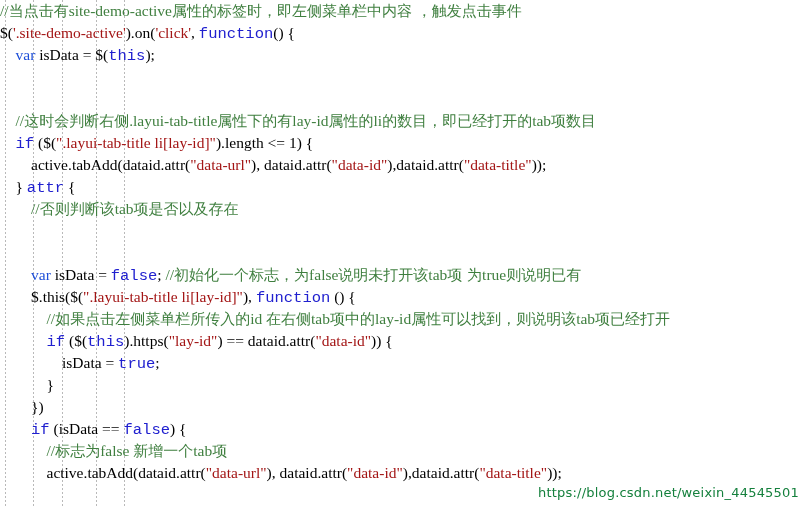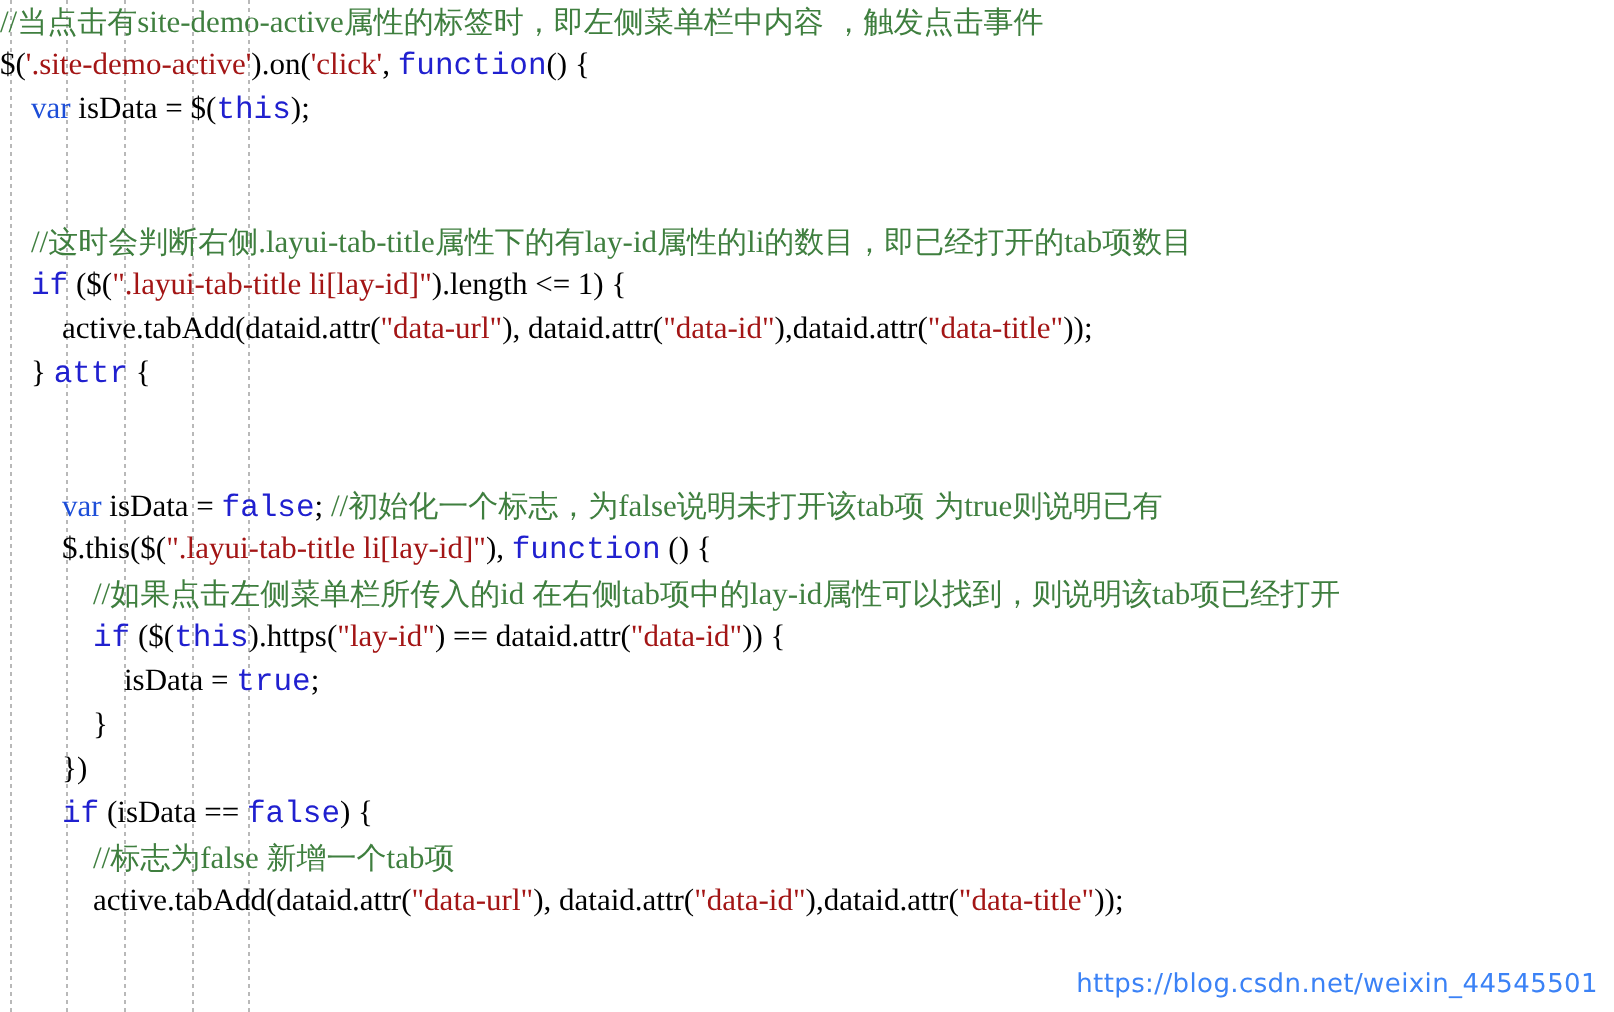--- a/index.html
+++ b/index.html
@@ -65,21 +65,21 @@
   
   .cjk { font-family: "DejaVu Sans", "Liberation Sans", sans-serif; font-size: 15px; }
 
   .watermark {
     position: absolute;
     right: 8px;
     bottom: 6px;
     z-index: 2;
     font-family: "DejaVu Sans", "Liberation Sans", sans-serif;
     font-size: 13px;
-    color: #3b82f6;
+    color: #15803d;
     letter-spacing: 0.2px;
     white-space: pre;
   }
 </style>
 </head>
 <body>
 
 <div id="editor">
 
   <div class="guides">
@@ -93,20 +93,21 @@
   <div class="code">
       <div class="line"><span class="tk-plain"></span><span class="tk-comment">//</span><span class="tk-comment cjk">当点击有</span><span class="tk-comment">site-demo-active</span><span class="tk-comment cjk">属性的标签时，即左侧菜单栏中内容 ，触发点击事件</span></div>
       <div class="line"><span class="tk-plain"></span><span class="tk-plain">$(</span><span class="tk-string">'.site-demo-active'</span><span class="tk-plain">).on(</span><span class="tk-string">'click'</span><span class="tk-plain">, </span><span class="tk-keyword">function</span><span class="tk-plain">() {</span></div>
       <div class="line"><span class="tk-plain">    </span><span class="tk-kw2">var</span><span class="tk-plain"> isData = $(</span><span class="tk-keyword">this</span><span class="tk-plain">);</span></div>
       <div class="line"><span class="tk-plain">    </span>&nbsp;</div>
       <div class="line"><span class="tk-plain">    </span>&nbsp;</div>
       <div class="line"><span class="tk-plain">    </span><span class="tk-comment">//</span><span class="tk-comment cjk">这时会判断右侧</span><span class="tk-comment">.layui-tab-title</span><span class="tk-comment cjk">属性下的有</span><span class="tk-comment">lay-id</span><span class="tk-comment cjk">属性的</span><span class="tk-comment">li</span><span class="tk-comment cjk">的数目，即已经打开的</span><span class="tk-comment">tab</span><span class="tk-comment cjk">项数目</span></div>
       <div class="line"><span class="tk-plain">    </span><span class="tk-keyword">if</span><span class="tk-plain"> ($(</span><span class="tk-string">".layui-tab-title li[lay-id]"</span><span class="tk-plain">).length &lt;= 1) {</span></div>
       <div class="line"><span class="tk-plain">        </span><span class="tk-plain">active.tabAdd(dataid.attr(</span><span class="tk-string">"data-url"</span><span class="tk-plain">), dataid.attr(</span><span class="tk-string">"data-id"</span><span class="tk-plain">),dataid.attr(</span><span class="tk-string">"data-title"</span><span class="tk-plain">));</span></div>
       <div class="line"><span class="tk-plain">    </span><span class="tk-plain">} </span><span class="tk-keyword">attr</span><span class="tk-plain"> {</span></div>
+      <div class="line"><span class="tk-plain">        </span><span class="tk-comment">//</span><span class="tk-comment cjk">否则判断该</span><span class="tk-comment">tab</span><span class="tk-comment cjk">项是否以及存在</span></div>
       <div class="line"><span class="tk-plain">        </span>&nbsp;</div>
       <div class="line"><span class="tk-plain">        </span>&nbsp;</div>
       <div class="line"><span class="tk-plain">        </span><span class="tk-kw2">var</span><span class="tk-plain"> isData = </span><span class="tk-keyword">false</span><span class="tk-plain">; </span><span class="tk-comment">//</span><span class="tk-comment cjk">初始化一个标志，为</span><span class="tk-comment">false</span><span class="tk-comment cjk">说明未打开该</span><span class="tk-comment">tab</span><span class="tk-comment cjk">项 为</span><span class="tk-comment">true</span><span class="tk-comment cjk">则说明已有</span></div>
       <div class="line"><span class="tk-plain">        </span><span class="tk-plain">$.this($(</span><span class="tk-string">".layui-tab-title li[lay-id]"</span><span class="tk-plain">), </span><span class="tk-keyword">function</span><span class="tk-plain"> () {</span></div>
       <div class="line"><span class="tk-plain">            </span><span class="tk-comment">//</span><span class="tk-comment cjk">如果点击左侧菜单栏所传入的</span><span class="tk-comment">id </span><span class="tk-comment cjk">在右侧</span><span class="tk-comment">tab</span><span class="tk-comment cjk">项中的</span><span class="tk-comment">lay-id</span><span class="tk-comment cjk">属性可以找到，则说明该</span><span class="tk-comment">tab</span><span class="tk-comment cjk">项已经打开</span></div>
       <div class="line"><span class="tk-plain">            </span><span class="tk-keyword">if</span><span class="tk-plain"> ($(</span><span class="tk-keyword">this</span><span class="tk-plain">).https(</span><span class="tk-string">"lay-id"</span><span class="tk-plain">) == dataid.attr(</span><span class="tk-string">"data-id"</span><span class="tk-plain">)) {</span></div>
       <div class="line"><span class="tk-plain">                </span><span class="tk-plain">isData = </span><span class="tk-keyword">true</span><span class="tk-plain">;</span></div>
       <div class="line"><span class="tk-plain">            </span><span class="tk-plain">}</span></div>
       <div class="line"><span class="tk-plain">        </span><span class="tk-plain">})</span></div>
       <div class="line"><span class="tk-plain">        </span><span class="tk-keyword">if</span><span class="tk-plain"> (isData == </span><span class="tk-keyword">false</span><span class="tk-plain">) {</span></div>

